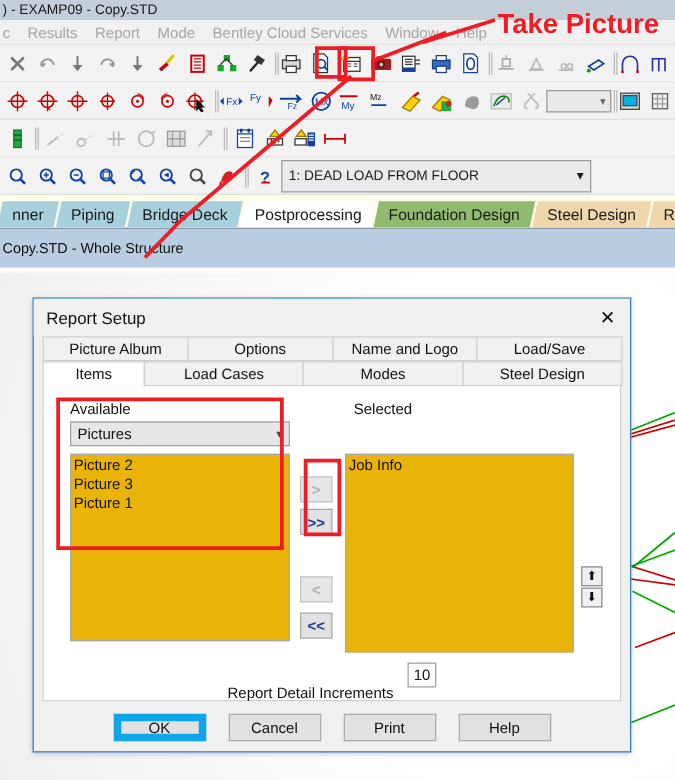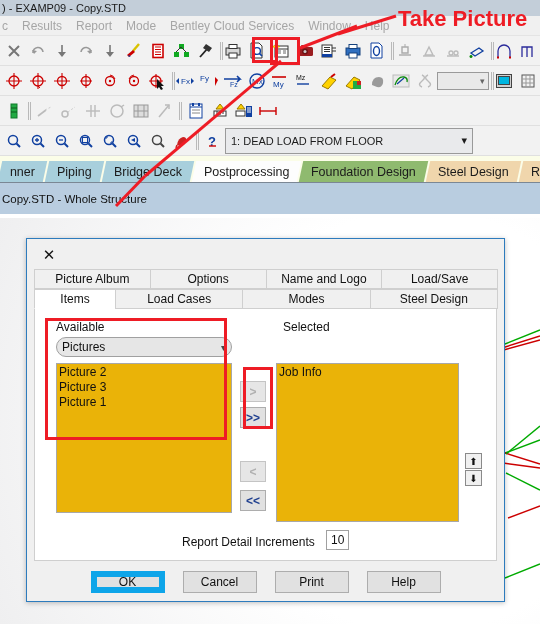--- a/index.html
+++ b/index.html
@@ -683,20 +683,21 @@
         <path d="M505 360 L540 346" stroke="#00aa00"></path>
         <path d="M508 300 L540 288" stroke="#cc0000"></path>
         <path d="M506 255 L540 272" stroke="#00aa00"></path>
       </g>
     </svg>
   </div>
 
   <div class="dialog">
 
     <div class="dlg-title">
+      <span class="tt">Report Setup</span>
       <span class="dlg-close">✕</span>
     </div>
 
     <div class="tabrows">
       <div class="tabrow row1">
         <div class="dtab">
             <span>Picture Album</span>
           </div>
         <div class="dtab">
             <span>Options</span>
@@ -722,21 +723,21 @@
             <span>Steel Design</span>
           </div>
       </div>
     </div>
 
     <div class="panel">
 
       <div class="lbl" style="left:21px; top:11px;">Available</div>
       <div class="lbl" style="left:248px; top:11px;">Selected</div>
 
-      <div class="combo-av" style="left:21px; top:28px; width:176px; height:20px;border-radius:10px;">
+      <div class="combo-av" style="left:21px; top:28px; width:176px; height:20px;">
         <span class="cv">Pictures</span>
         <span class="ca">▾</span>
       </div>
 
       <div class="listbox" style="left:21px; top:54px; width:176px; height:150px;">
         <div class="li">Picture 2</div>
         <div class="li">Picture 3</div>
         <div class="li">Picture 1</div>
       </div>
 
@@ -745,21 +746,21 @@
       <div class="mvbtn dis" style="left:205px; top:152px;">&lt;</div>
       <div class="mvbtn" style="left:205px; top:181px;">&lt;&lt;</div>
 
       <div class="listbox" style="left:241px; top:54px; width:183px; height:159px;">
         <div class="li">Job Info</div>
       </div>
 
       <div class="arrbtn" style="left:430px; top:144px;">⬆</div>
       <div class="arrbtn" style="left:430px; top:161px;">⬇</div>
 
-      <div class="lbl" style="left:147px; top:226px;">Report Detail Increments</div>
+      <div class="lbl" style="left:147px; top:238px;">Report Detail Increments</div>
       <div class="numbox" style="left:291px; top:221px; width:23px; height:20px;">10</div>
     </div>
 
     <div class="dlg-buttons">
       <div class="dbtn focus">OK</div>
       <div class="dbtn">Cancel</div>
       <div class="dbtn">Print</div>
       <div class="dbtn">Help</div>
     </div>
   </div>

